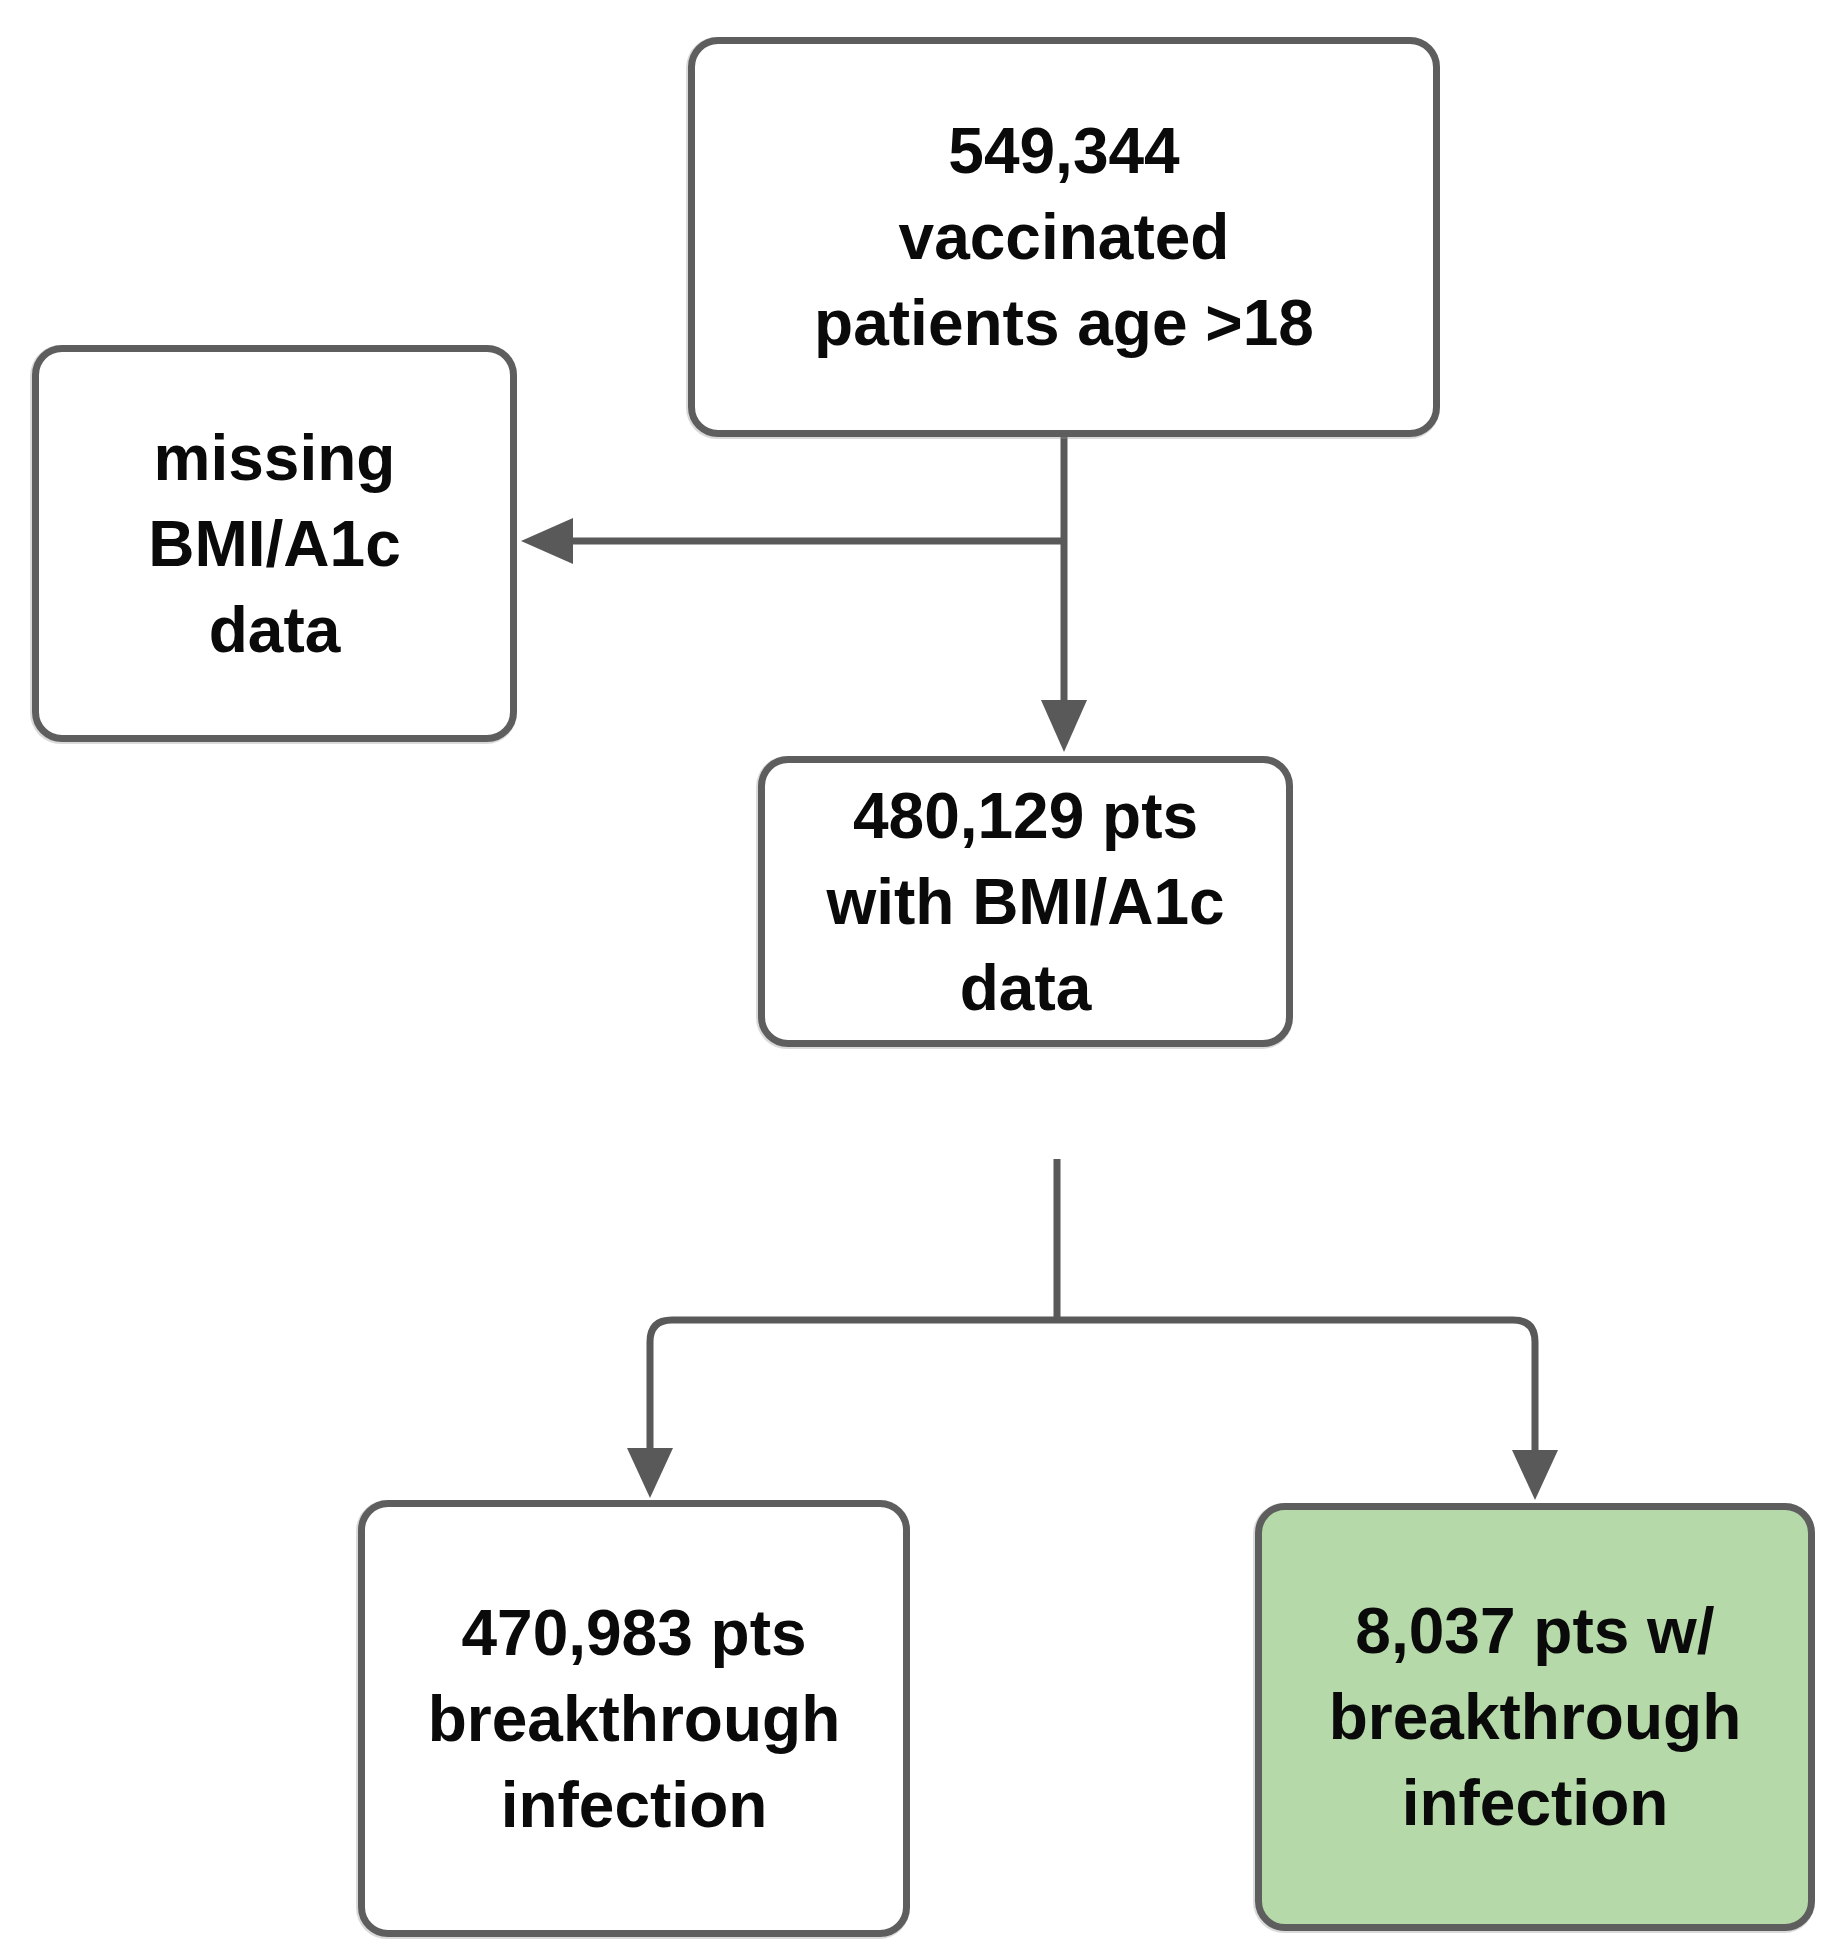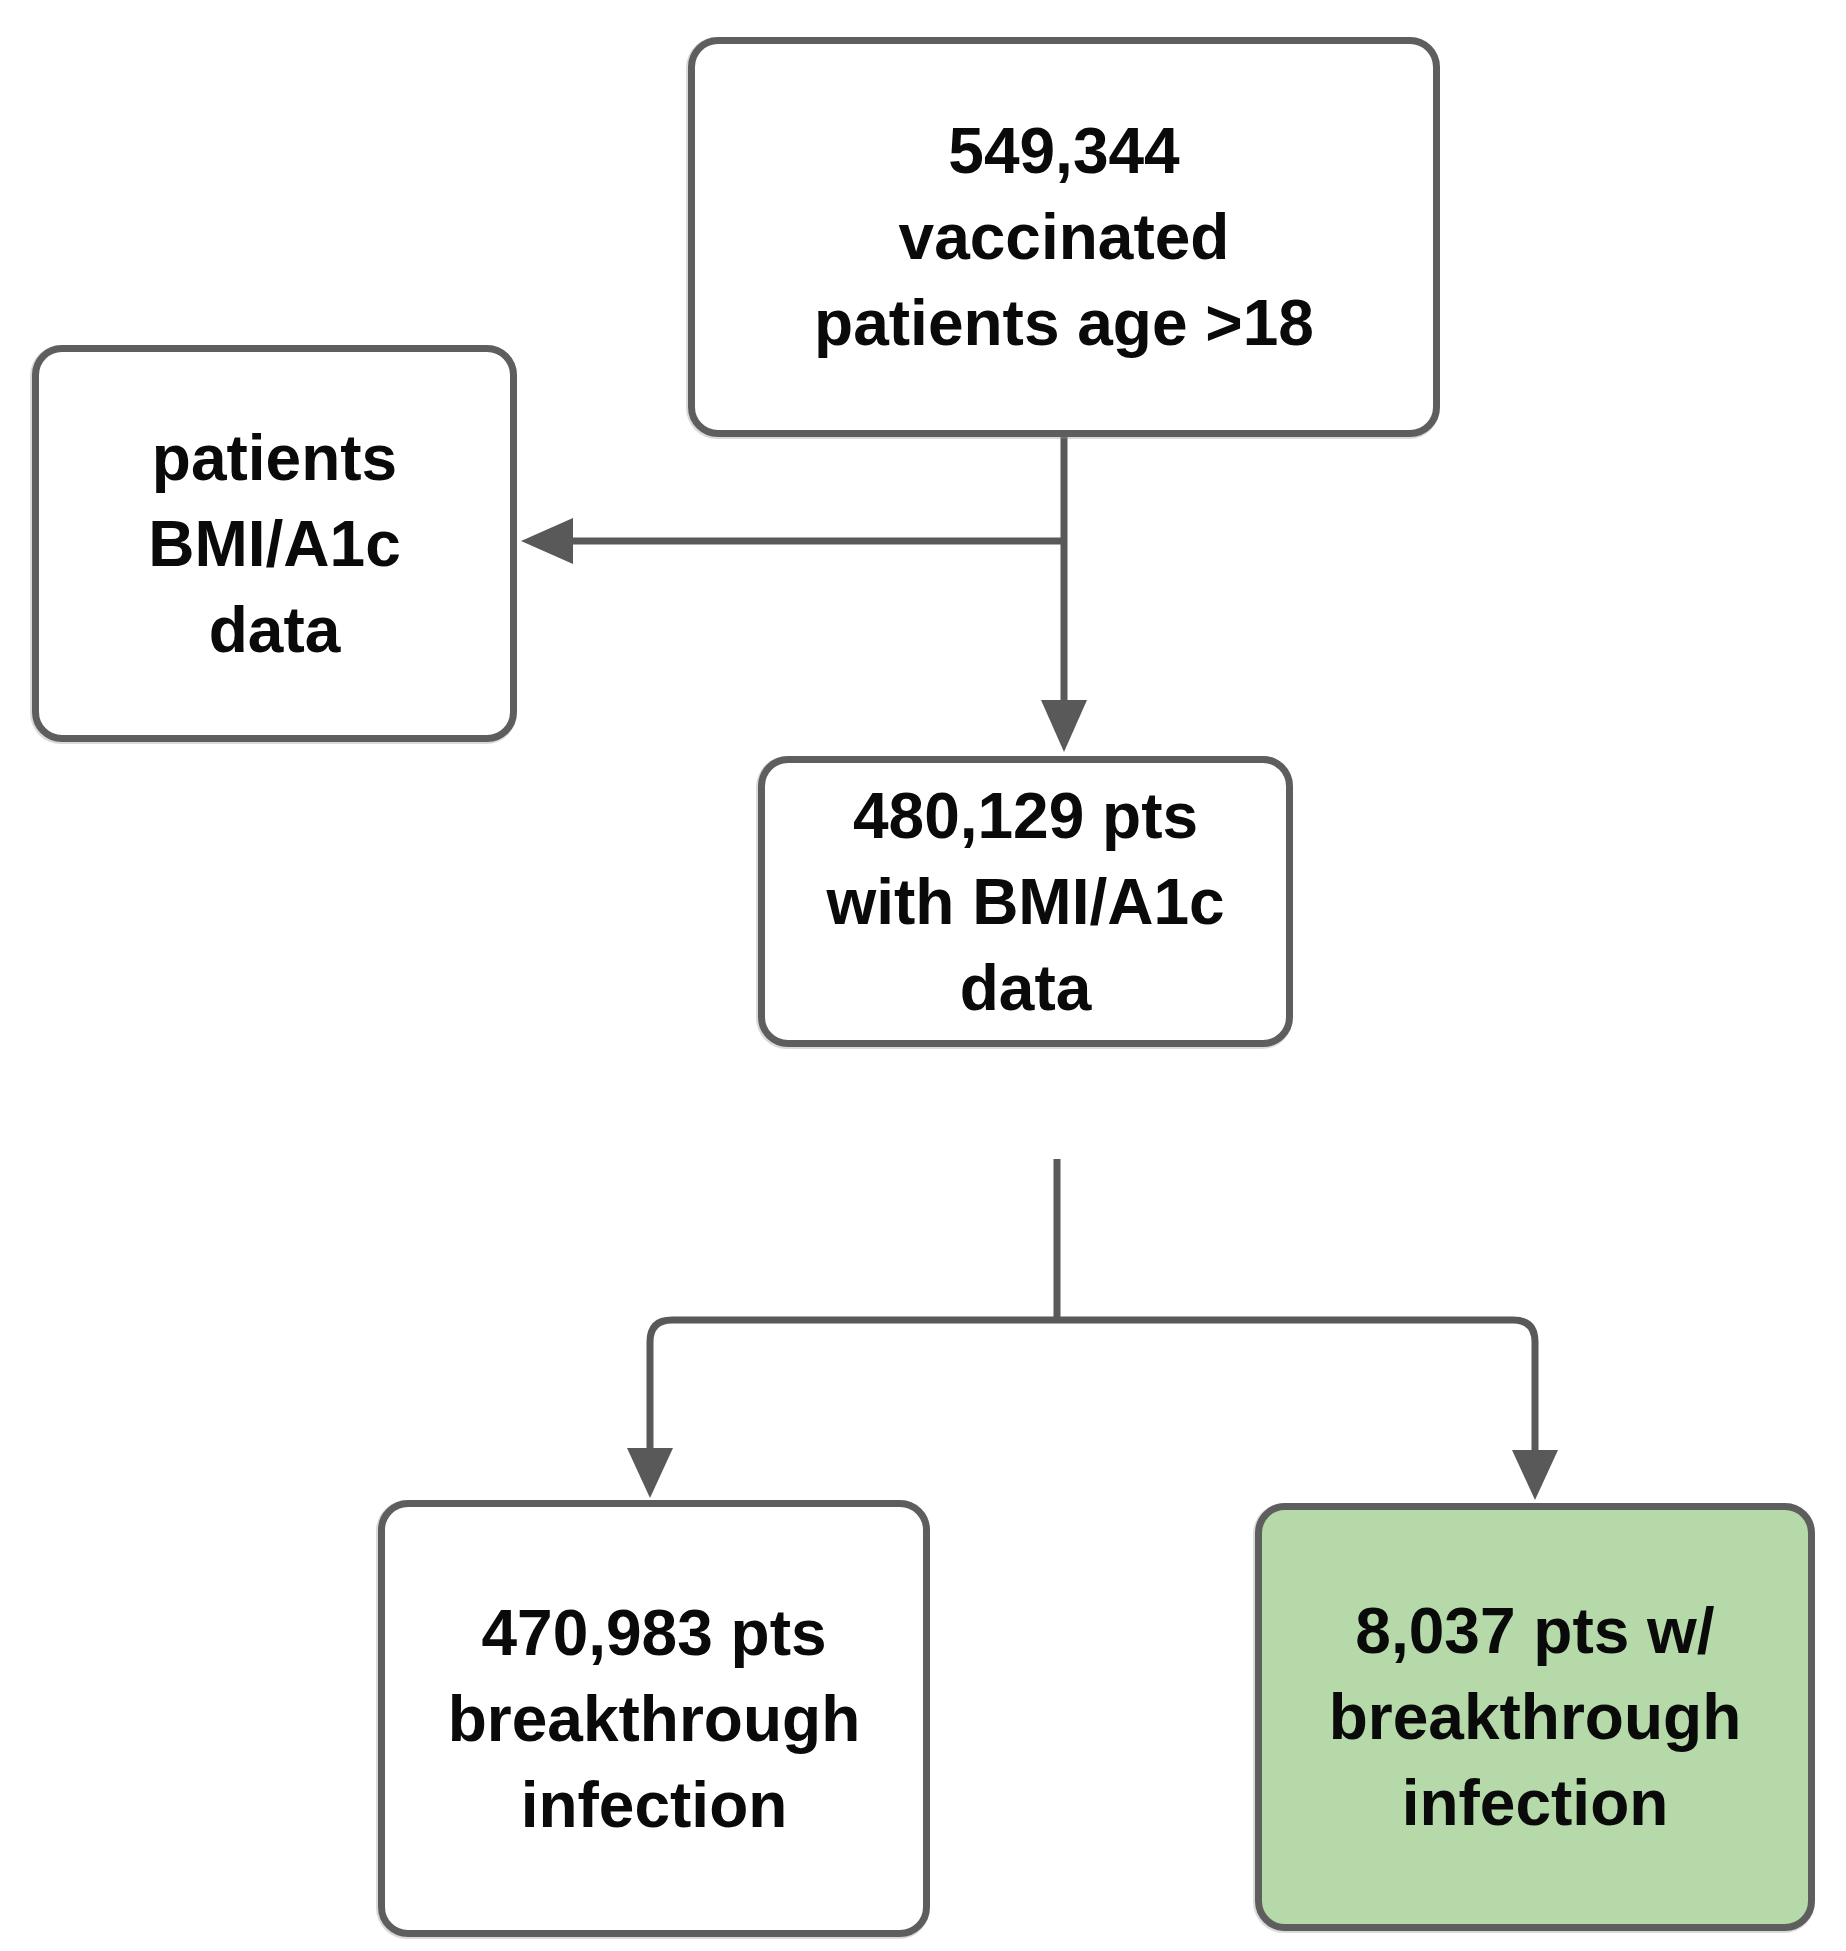--- a/index.html
+++ b/index.html
@@ -50,21 +50,21 @@
   }
   .node.highlight {
     background: var(--green, #b5d9a8);
   }
   .node .line {
     white-space: nowrap;
   }
   #node-total        { left: 688px;  top: 37px;   width: 752px; height: 400px; }
   #node-missing      { left: 32px;   top: 345px;  width: 485px; height: 397px; }
   #node-withdata     { left: 758px;  top: 756px;  width: 535px; height: 291px; }
-  #node-nobreak      { left: 378px;  top: 1500px; width: 552px; height: 437px; }
+  #node-nobreak      { left: 358px;  top: 1500px; width: 552px; height: 437px; }
   #node-breakthrough { left: 1255px; top: 1503px; width: 560px; height: 428px; }
 </style>
 </head>
 <body>
 
 <div class="canvas">
 
   <svg class="connectors" viewBox="0 0 1846 1951" xmlns="http://www.w3.org/2000/svg">
 
     <path d="M1064 437 V 700"></path>
@@ -80,21 +80,21 @@
     <polygon points="1535,1500 1512,1450 1558,1450"></polygon>
   </svg>
 
   <div class="node" id="node-total">
     <div class="line">549,344</div>
     <div class="line">vaccinated</div>
     <div class="line">patients age &gt;18</div>
   </div>
 
   <div class="node" id="node-missing">
-    <div class="line">patients</div>
+    <div class="line">missing</div>
     <div class="line">BMI/A1c</div>
     <div class="line">data</div>
   </div>
 
   <div class="node" id="node-withdata">
     <div class="line">480,129 pts</div>
     <div class="line">with BMI/A1c</div>
     <div class="line">data</div>
   </div>
 

